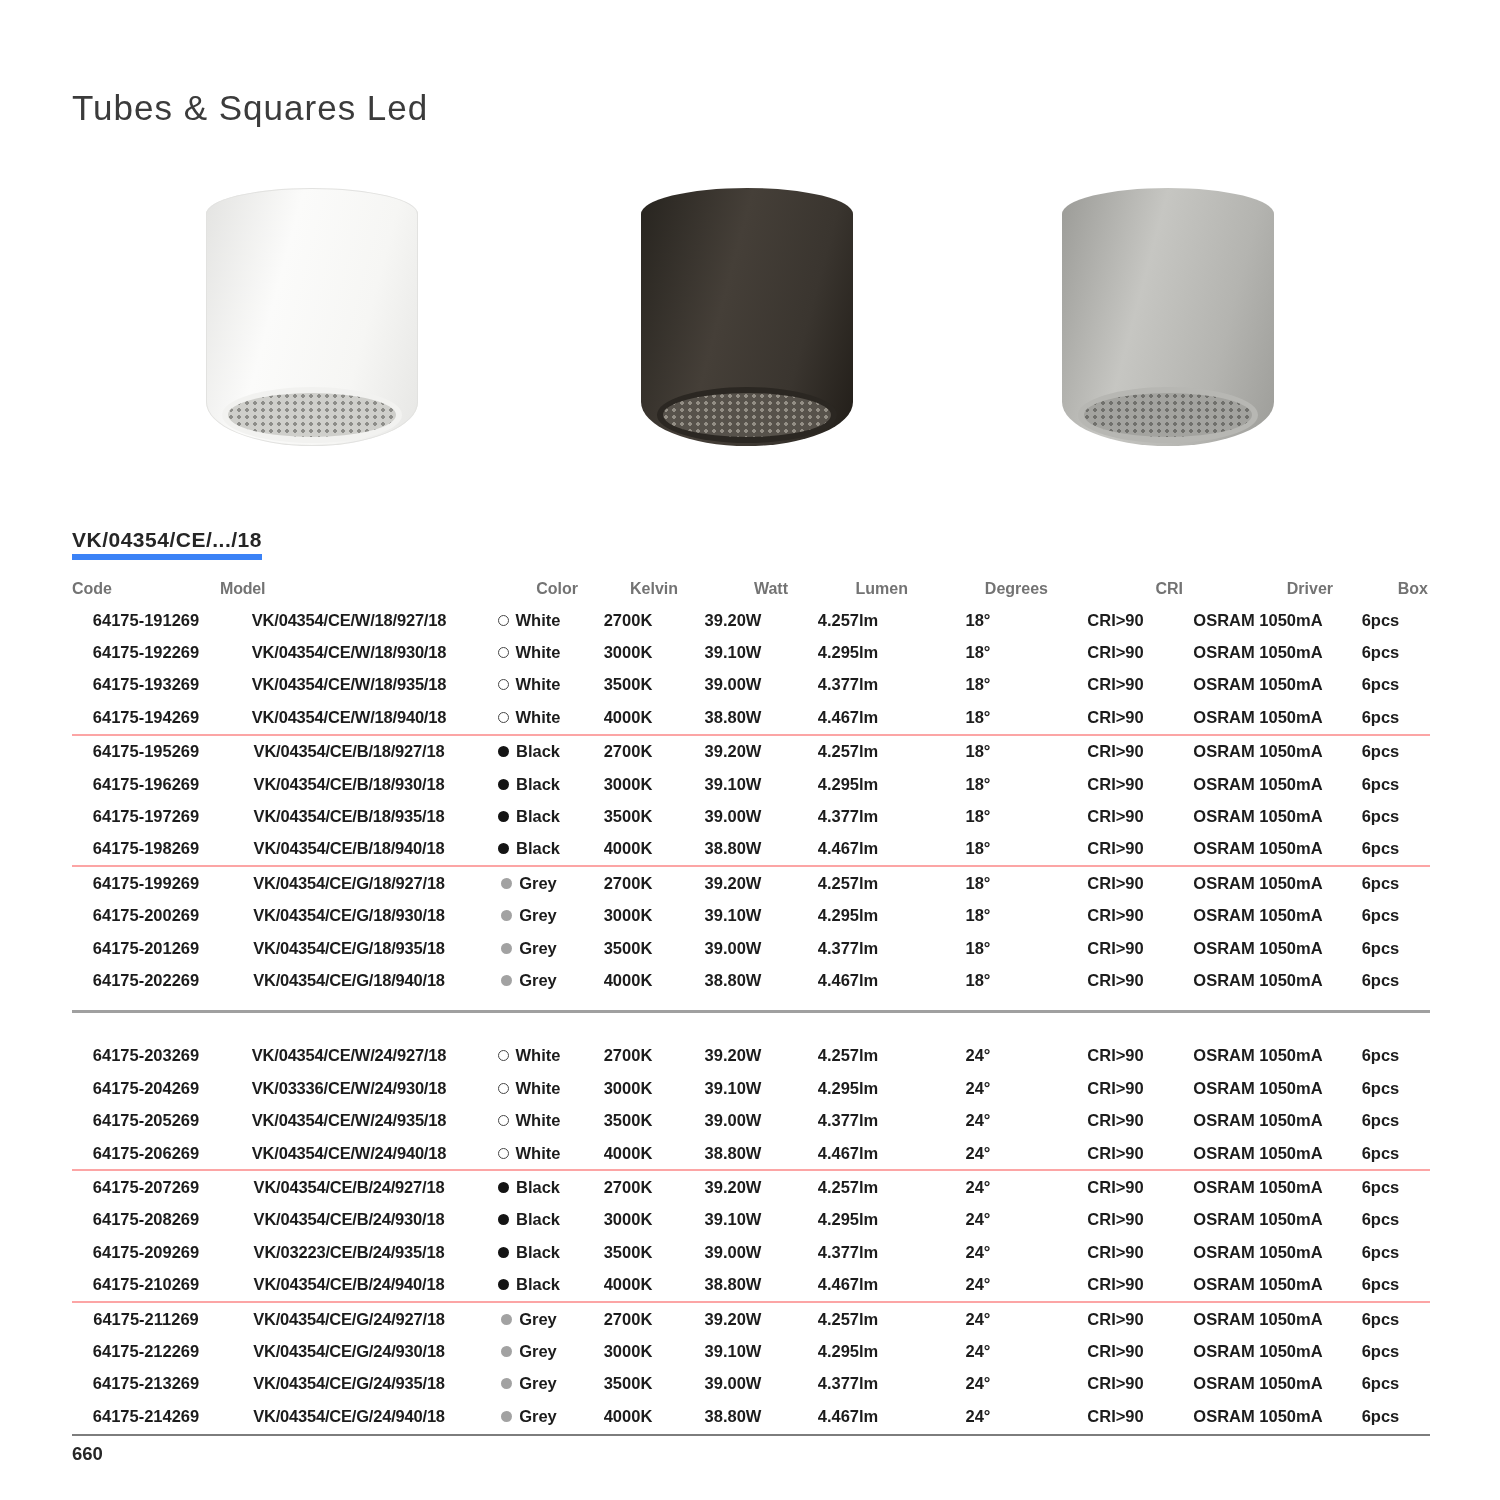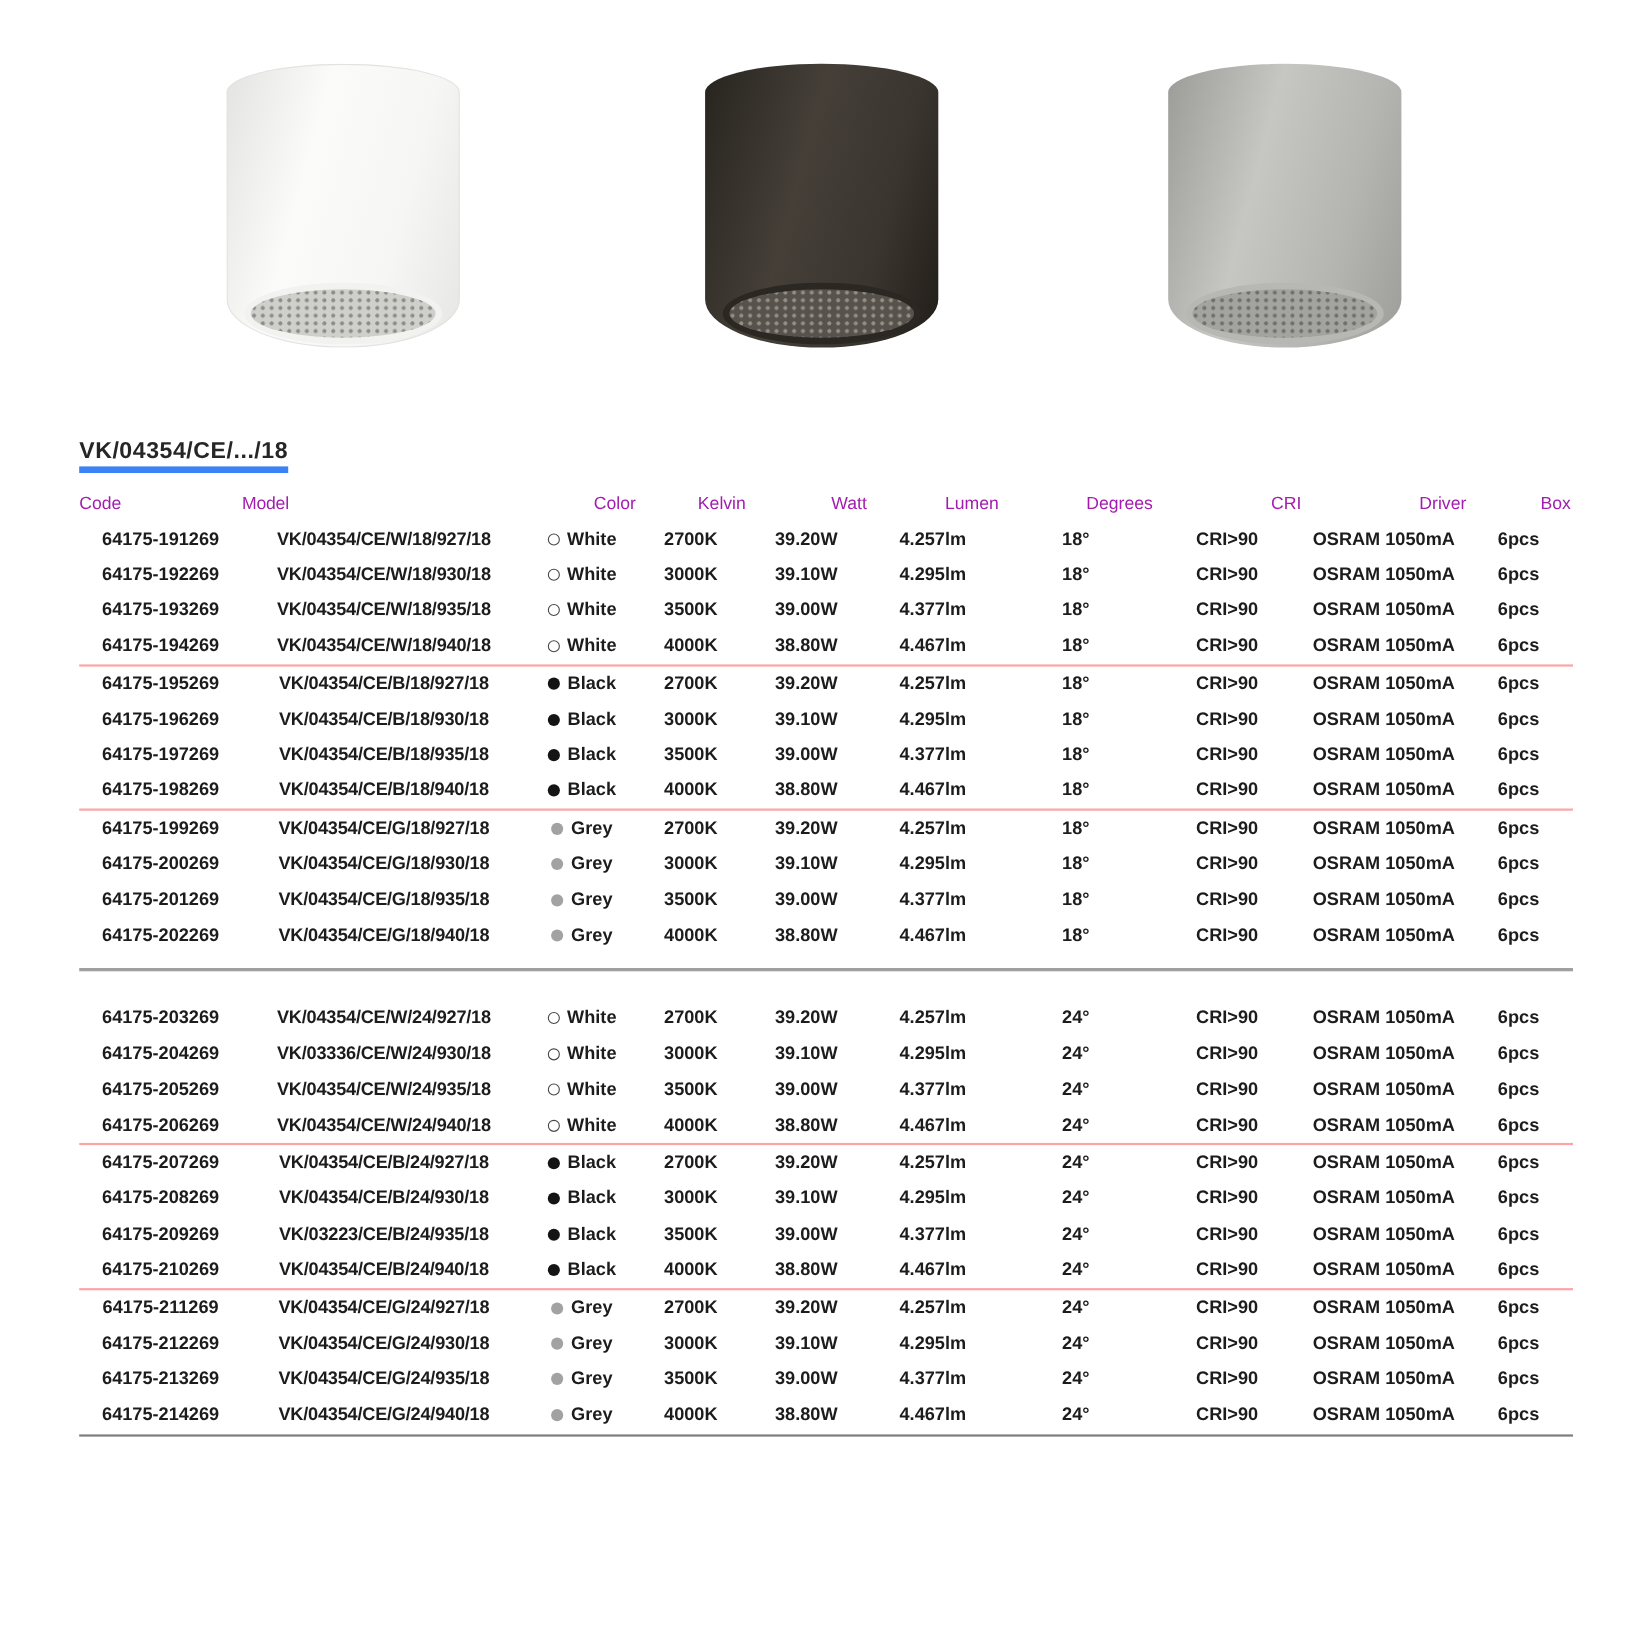--- a/index.html
+++ b/index.html
@@ -63,21 +63,21 @@
     font-size:21px;font-weight:700;letter-spacing:0.5px;color:#262626;
     border-bottom:6px solid #3b82f6;padding-bottom:2px;line-height:24px;
   }
 
   
   .grid-cols{
     display:grid;
     grid-template-columns:148px 258px 100px 100px 110px 120px 140px 135px 150px 95px;
     align-items:center;
   }
-  .thead{margin-top:14px;height:30px;font-size:16px;color:#a21caf;font-weight:400;}
+  .thead{margin-top:14px;height:30px;font-size:16px;color:#737373;font-weight:700;}
   .thead span{text-align:right;}
   .thead .c-code,.thead .c-model{text-align:left;}
   .row{height:32.4px;font-size:16.5px;font-weight:700;color:#1c1c1c;}
   .row span{text-align:center;white-space:nowrap;}
   .c-code{text-align:left;}
   .c-model{text-align:left;letter-spacing:-0.2px;}
   .c-color{text-align:left !important;display:flex;align-items:center;gap:7px;padding-left:2px;justify-content:center;}
   .dot{width:11px;height:11px;border-radius:50%;display:inline-block;flex:0 0 auto;}
   .dot-white{background:#ffffff;border:1.6px solid #474747;width:9px;height:9px;}
   .dot-black{background:#141414;}
@@ -86,20 +86,21 @@
   .section-gap{height:30px;}
   .section-gap .thick-line{height:3px;background:#a0a0a0;margin-top:13px;}
   .bottom-line{height:2px;background:#7d7d7d;margin-top:2px;}
   .page-number{margin-top:7px;font-size:18.5px;font-weight:700;color:#262626;}
 </style>
 </head>
 <body>
 
 <div class="page">
 
+  <h1 class="page-title">Tubes &amp; Squares Led</h1>
 
   <div class="products">
     <figure class="cyl cyl-white">
       <div class="cyl-body"></div>
       <div class="cyl-lens"></div>
     </figure>
     <figure class="cyl cyl-black">
       <div class="cyl-body"></div>
       <div class="cyl-lens"></div>
     </figure>
@@ -484,14 +485,15 @@
         <span>38.80W</span>
         <span>4.467lm</span>
         <span>24°</span>
         <span>CRI&gt;90</span>
         <span>OSRAM 1050mA</span>
         <span>6pcs</span>
       </div>
     </div>
 
   <div class="bottom-line"></div>
+  <div class="page-number">660</div>
 
 </div>
 
 </body></html>

